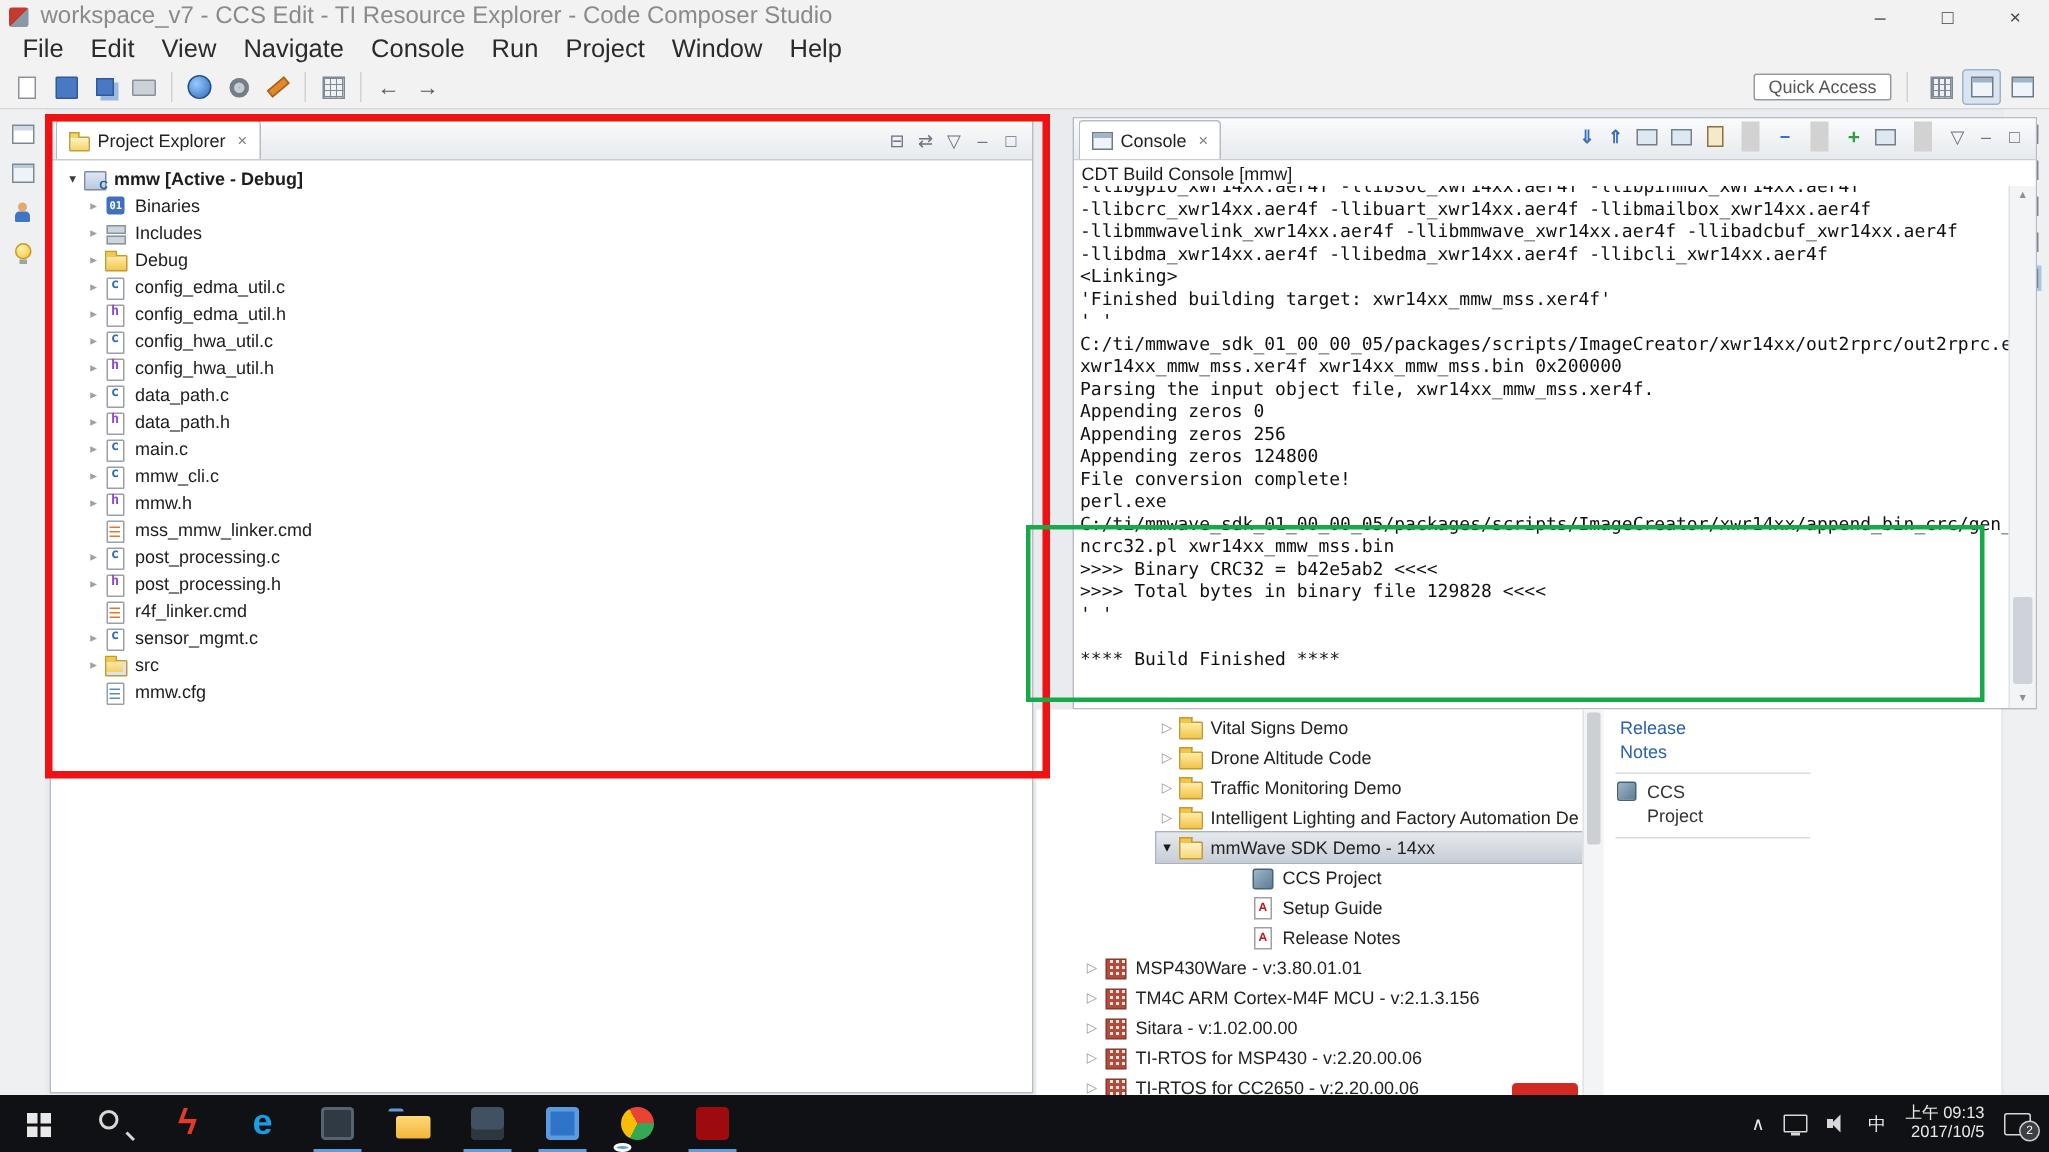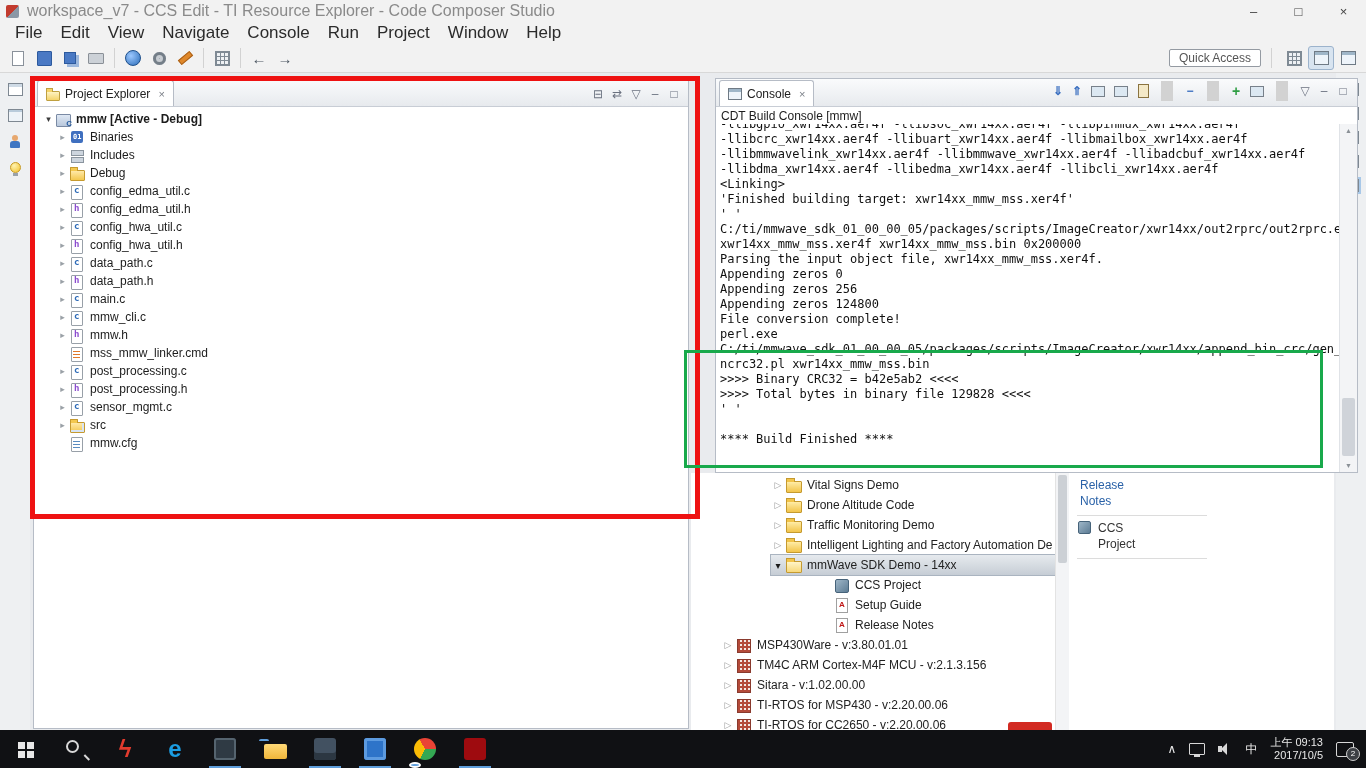--- a/index.html
+++ b/index.html
@@ -391,20 +391,25 @@
             <span class="pe-icon ic-c"></span>
             <span class="tree-label">post_processing.c</span>
           </div>
 
           <div class="tree-row">
             <span class="chev chev-on"></span>
             <span class="pe-icon ic-h"></span>
             <span class="tree-label">post_processing.h</span>
           </div>
 
+          <div class="tree-row">
+            <span class="chev chev-off"></span>
+            <span class="pe-icon ic-cmd"></span>
+            <span class="tree-label">r4f_linker.cmd</span>
+          </div>
 
           <div class="tree-row">
             <span class="chev chev-on"></span>
             <span class="pe-icon ic-c"></span>
             <span class="tree-label">sensor_mgmt.c</span>
           </div>
 
           <div class="tree-row">
             <span class="chev chev-on"></span>
             <span class="pe-icon ic-src"></span>

